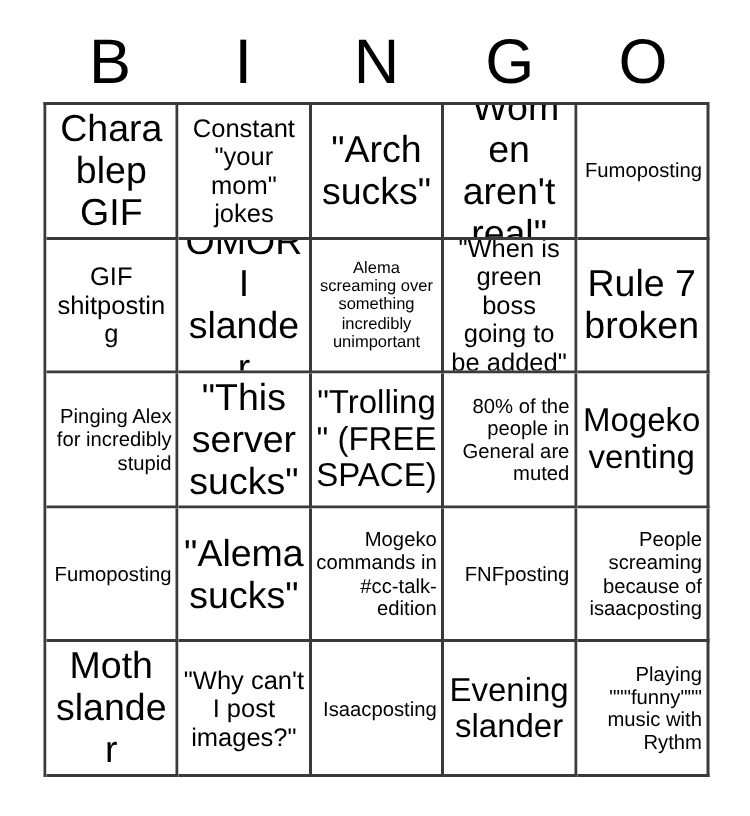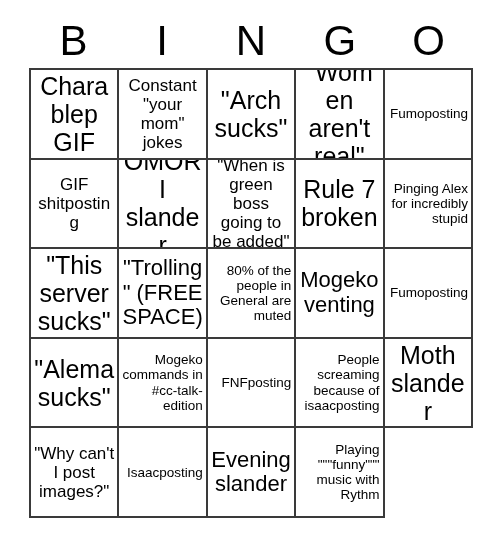--- a/index.html
+++ b/index.html
@@ -110,20 +110,23 @@
       </div>
       <div class="cell fs-sm">
         <span class="cell-text">Fumoposting</span>
       </div>
       <div class="cell fs-md">
         <span class="cell-text">GIF shitposting</span>
       </div>
       <div class="cell fs-xl">
         <span class="cell-text">OMORI slander</span>
       </div>
+      <div class="cell fs-xs">
+        <span class="cell-text">Alema screaming over something incredibly unimportant</span>
+      </div>
       <div class="cell fs-md">
         <span class="cell-text">"When is green boss going to be added"</span>
       </div>
       <div class="cell fs-xl">
         <span class="cell-text">Rule 7 broken</span>
       </div>
       <div class="cell fs-sm">
         <span class="cell-text">Pinging Alex for incredibly stupid</span>
       </div>
       <div class="cell fs-xl">

